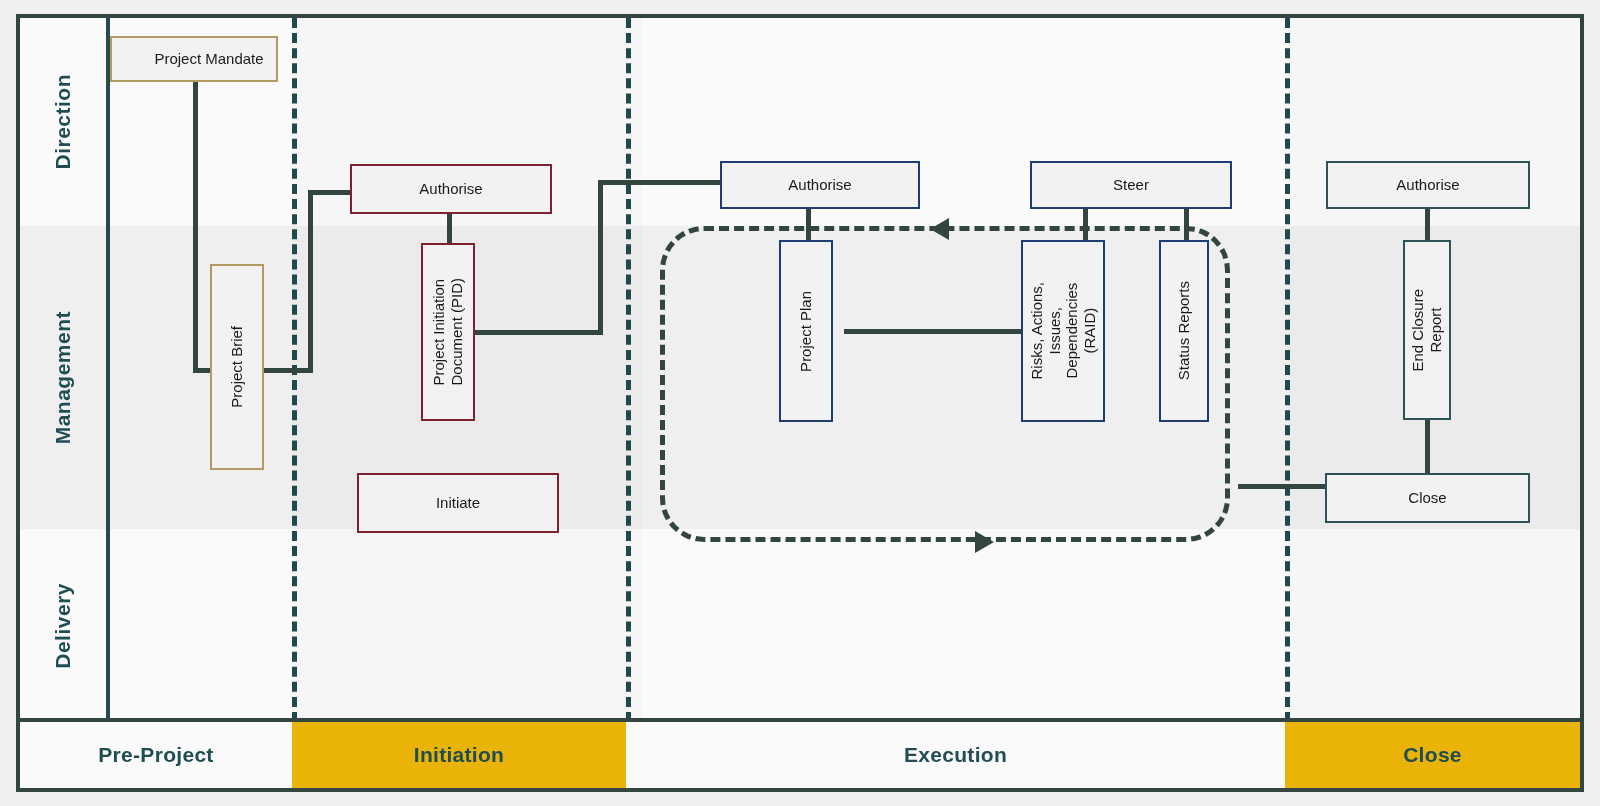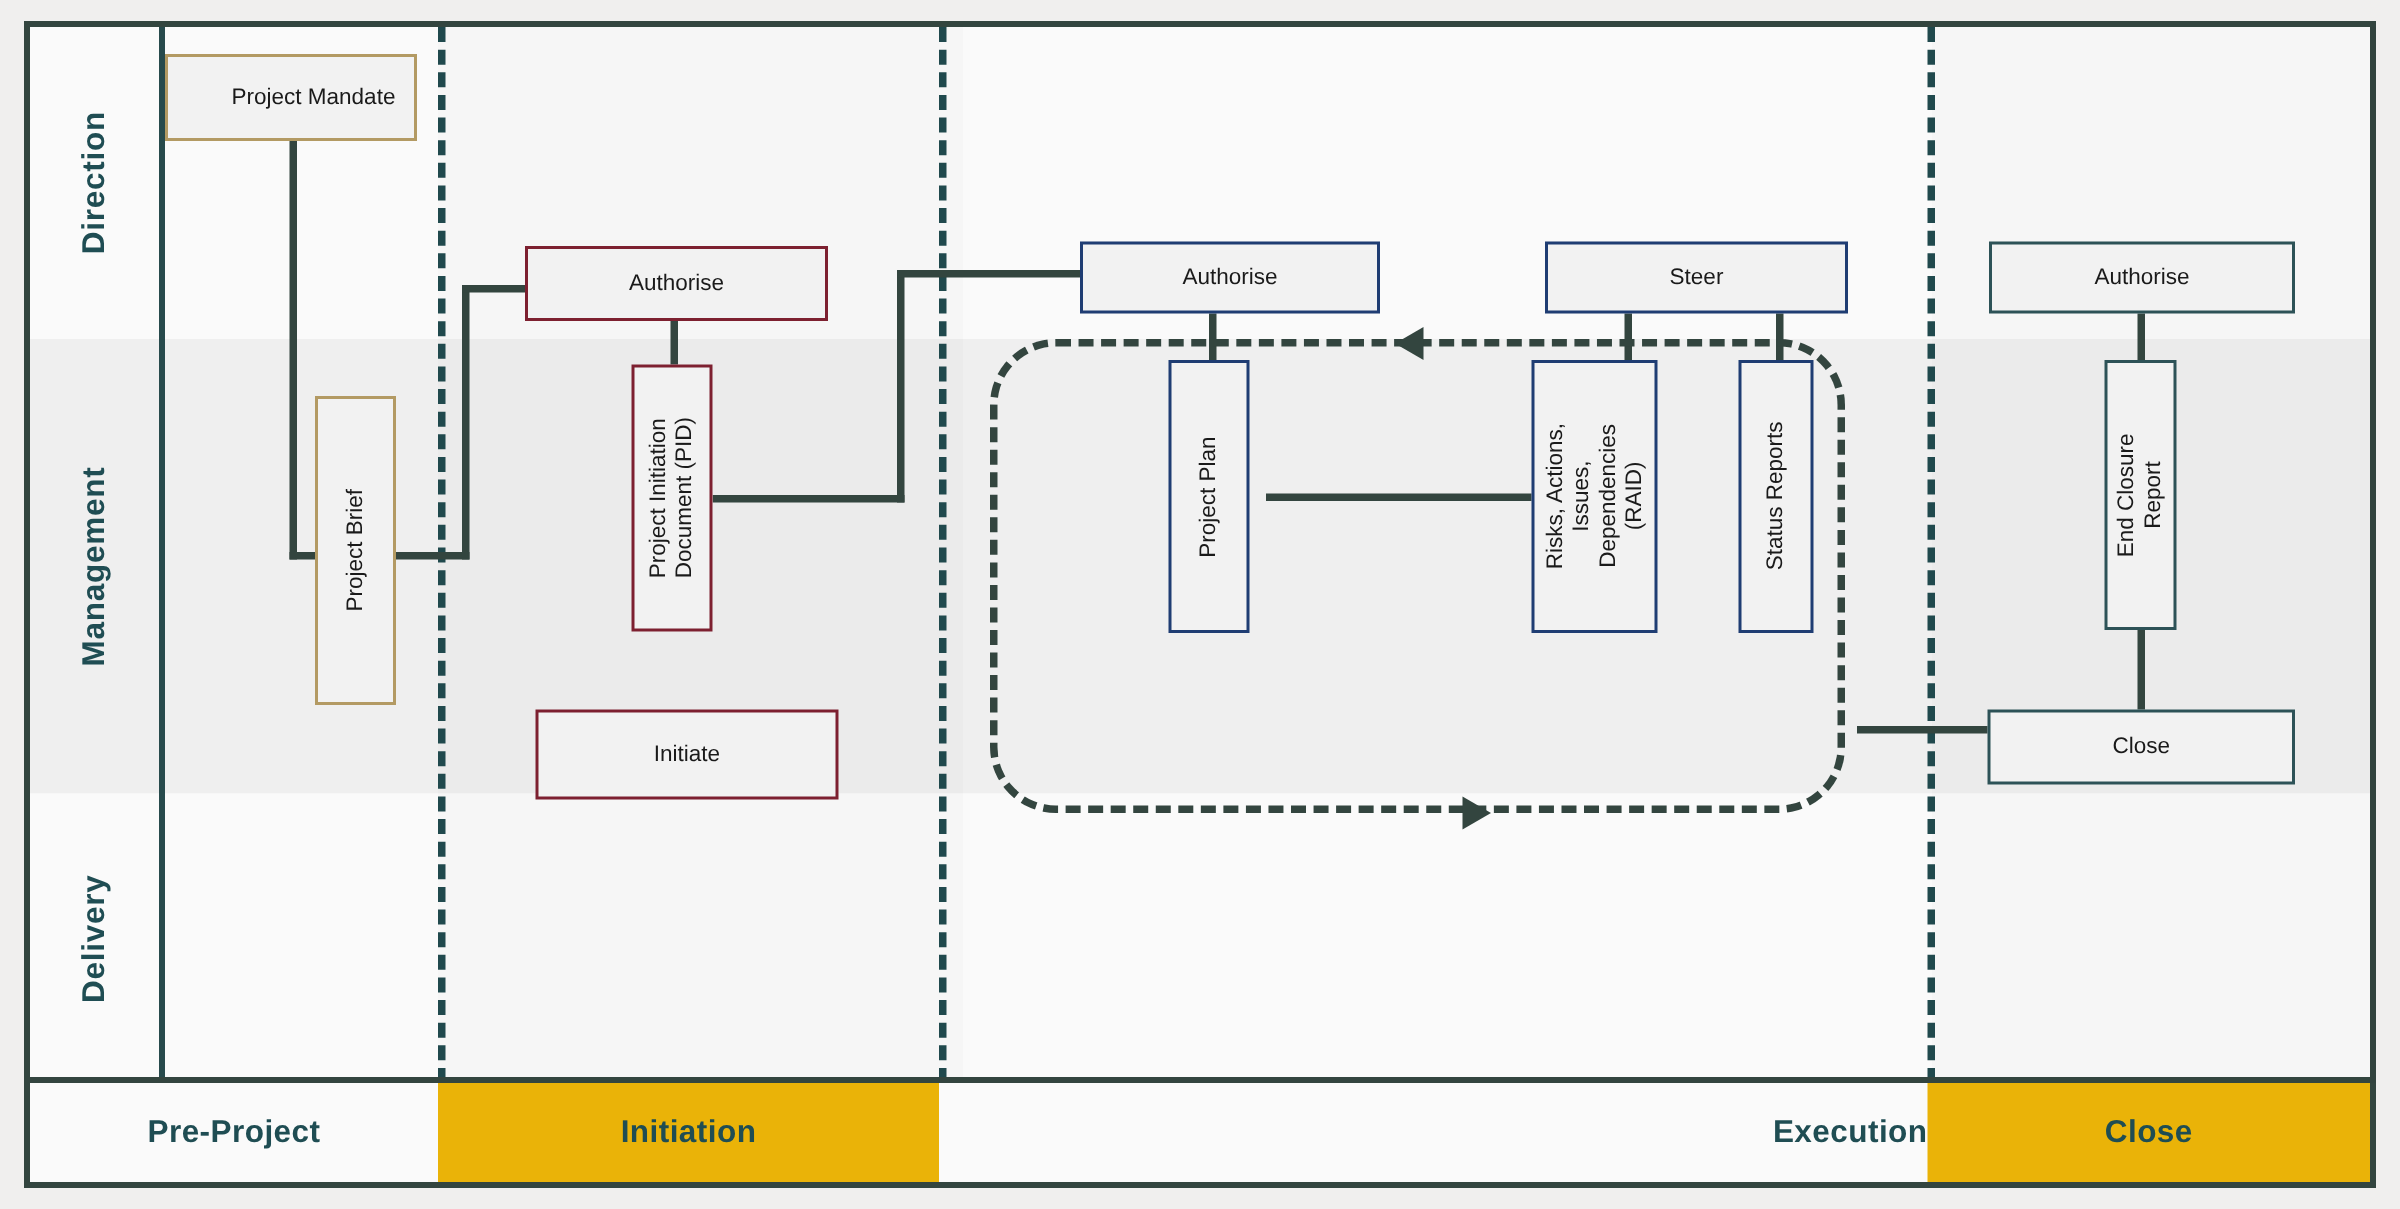--- a/index.html
+++ b/index.html
@@ -191,21 +191,21 @@
 
     <div class="conn h" style="left:1218px; top:466px; width:100px;"></div>
 
     <div class="conn v" style="left:1405px; top:189px; height:35px;"></div>
     <div class="conn v" style="left:1405px; top:400px; height:60px;"></div>
 
     <div class="loop" style="left:640px; top:208px; width:570px; height:316px;"></div>
     <div class="arrow left" style="left:910px; top:200px;"></div>
     <div class="arrow right" style="left:955px; top:513px;"></div>
 
-    <div class="node c-tan" style="left:90px; top:18px; width:168px; height:58px;padding-left:32px;">
+    <div class="node c-tan" style="left:90px; top:18px; width:168px; height:46px;padding-left:32px;">
       <span>Project Mandate</span>
     </div>
 
     <div class="node c-tan vertical" style="left:190px; top:246px; width:54px; height:206px;">
       <span>Project Brief</span>
     </div>
 
     <div class="node c-red" style="left:330px; top:146px; width:202px; height:50px;">
       <span>Authorise</span>
     </div>
@@ -256,21 +256,21 @@
       <span>Close</span>
     </div>
 
     <div class="phase-bar">
       <div class="phase-cell" style="width:272px;">
         <span>Pre-Project</span>
       </div>
       <div class="phase-cell alt" style="width:334px;">
         <span>Initiation</span>
       </div>
-      <div class="phase-cell" style="width:659px;justify-content:flex-end;">
+      <div class="phase-cell" style="width:659px;">
         <span>Execution</span>
       </div>
       <div class="phase-cell alt" style="width:295px;">
         <span>Close</span>
       </div>
     </div>
 
   </div>
 </div>
 

